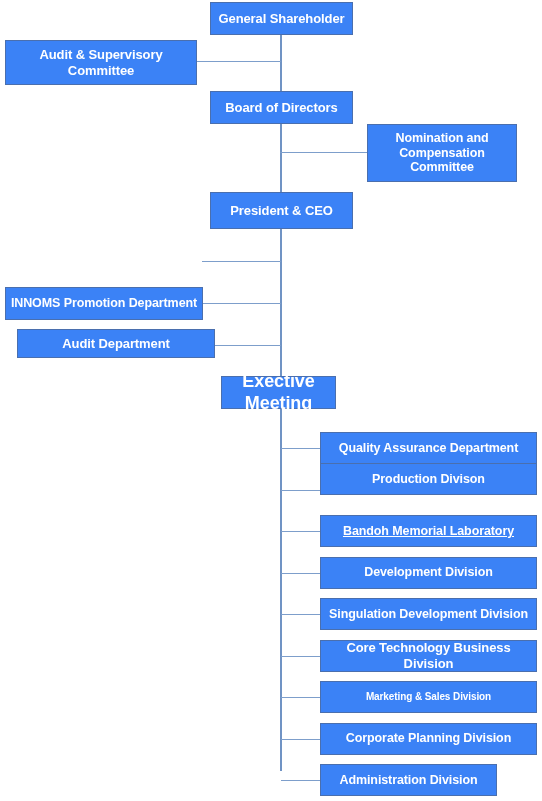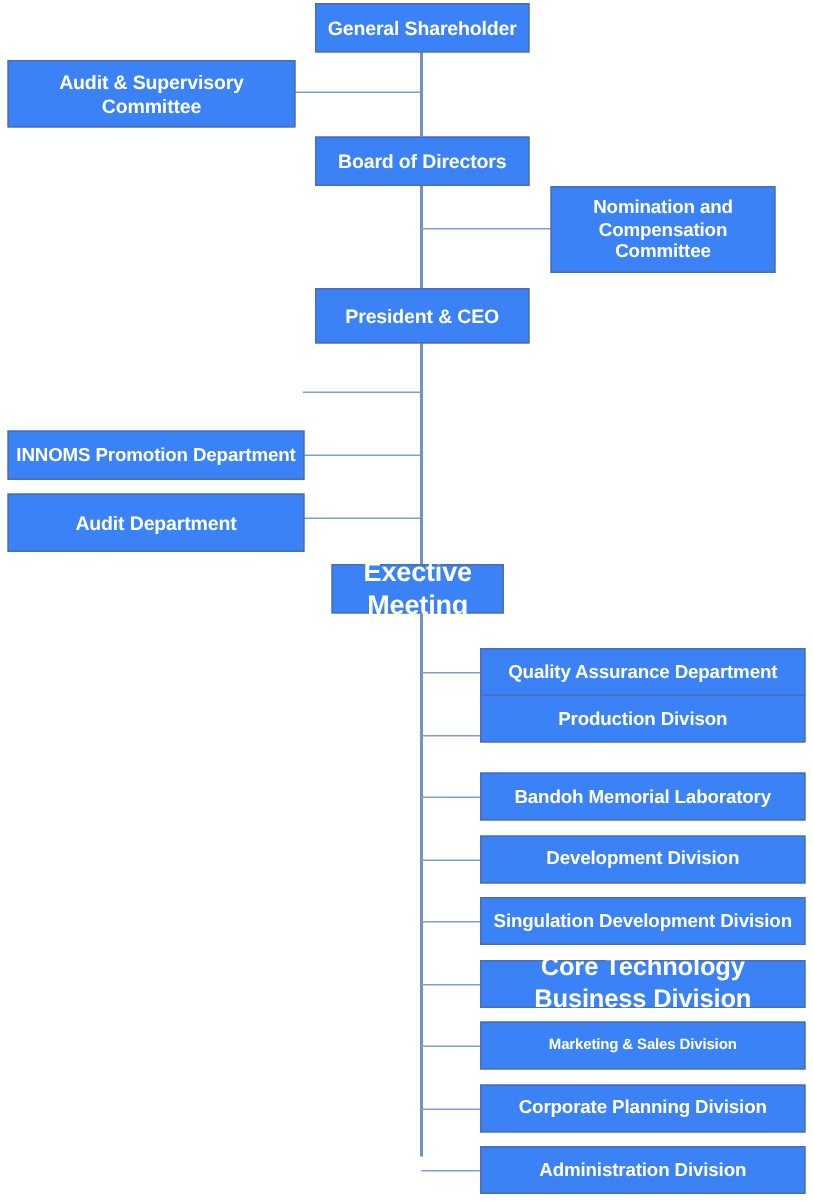--- a/index.html
+++ b/index.html
@@ -96,51 +96,51 @@
 
   <div class="node" style="left:210px; top:192px; width:143px; height:37px; font-size:13px;">
     <span>President &amp; CEO</span>
   </div>
 
 
   <div class="node" style="left:5px; top:287px; width:198px; height:33px; font-size:12.5px;">
     <span>INNOMS Promotion Department</span>
   </div>
 
-  <div class="node" style="left:5px; top:329px; width:198px; height:39px; font-size:13px;">
+  <div class="node" style="left:17px; top:329px; width:198px; height:29px; font-size:13px;">
     <span>Audit Department</span>
   </div>
 
   <div class="node" style="left:221px; top:376px; width:115px; height:33px; font-size:18px;">
     <span>Exective Meeting</span>
   </div>
 
   <div id="division-nodes">
       <div class="node" style="left: 320px; top: 432px; width: 217px; height: 32px; font-size: 12.5px;">
         <span>Quality Assurance Department</span>
       </div>
       <div class="node" style="left: 320px; top: 463px; width: 217px; height: 32px; font-size: 12.5px;">
         <span>Production Divison</span>
       </div>
-      <div class="node" style="left: 320px; top: 515px; width: 217px; height: 32px; font-size: 12.5px;">
+      <div class="node" style="left: 320px; top: 515px; width: 217px; height: 32px; font-size: 12.5px; text-decoration: underline;">
         <span>Bandoh Memorial Laboratory</span>
       </div>
       <div class="node" style="left: 320px; top: 556.5px; width: 217px; height: 32px; font-size: 12.5px;">
         <span>Development Division</span>
       </div>
       <div class="node" style="left: 320px; top: 598px; width: 217px; height: 32px; font-size: 12.5px;">
         <span>Singulation Development Division</span>
       </div>
-      <div class="node" style="left: 320px; top: 639.5px; width: 217px; height: 32px; font-size: 17px;">
+      <div class="node" style="left: 320px; top: 639.5px; width: 217px; height: 32px; font-size: 13px;">
         <span>Core Technology Business Division</span>
       </div>
       <div class="node" style="left: 320px; top: 681px; width: 217px; height: 32px; font-size: 10px;">
         <span>Marketing &amp; Sales Division</span>
       </div>
       <div class="node" style="left: 320px; top: 722.5px; width: 217px; height: 32px; font-size: 12.5px;">
         <span>Corporate Planning Division</span>
       </div>
-      <div class="node" style="left: 320px; top: 764px; width: 217px; height: 32px; font-size: 12.5px;">
+      <div class="node" style="left: 320px; top: 764px; width: 177px; height: 32px; font-size: 12.5px;">
         <span>Administration Division</span>
       </div>
     </div>
 
 </div>
 
 </body></html>

